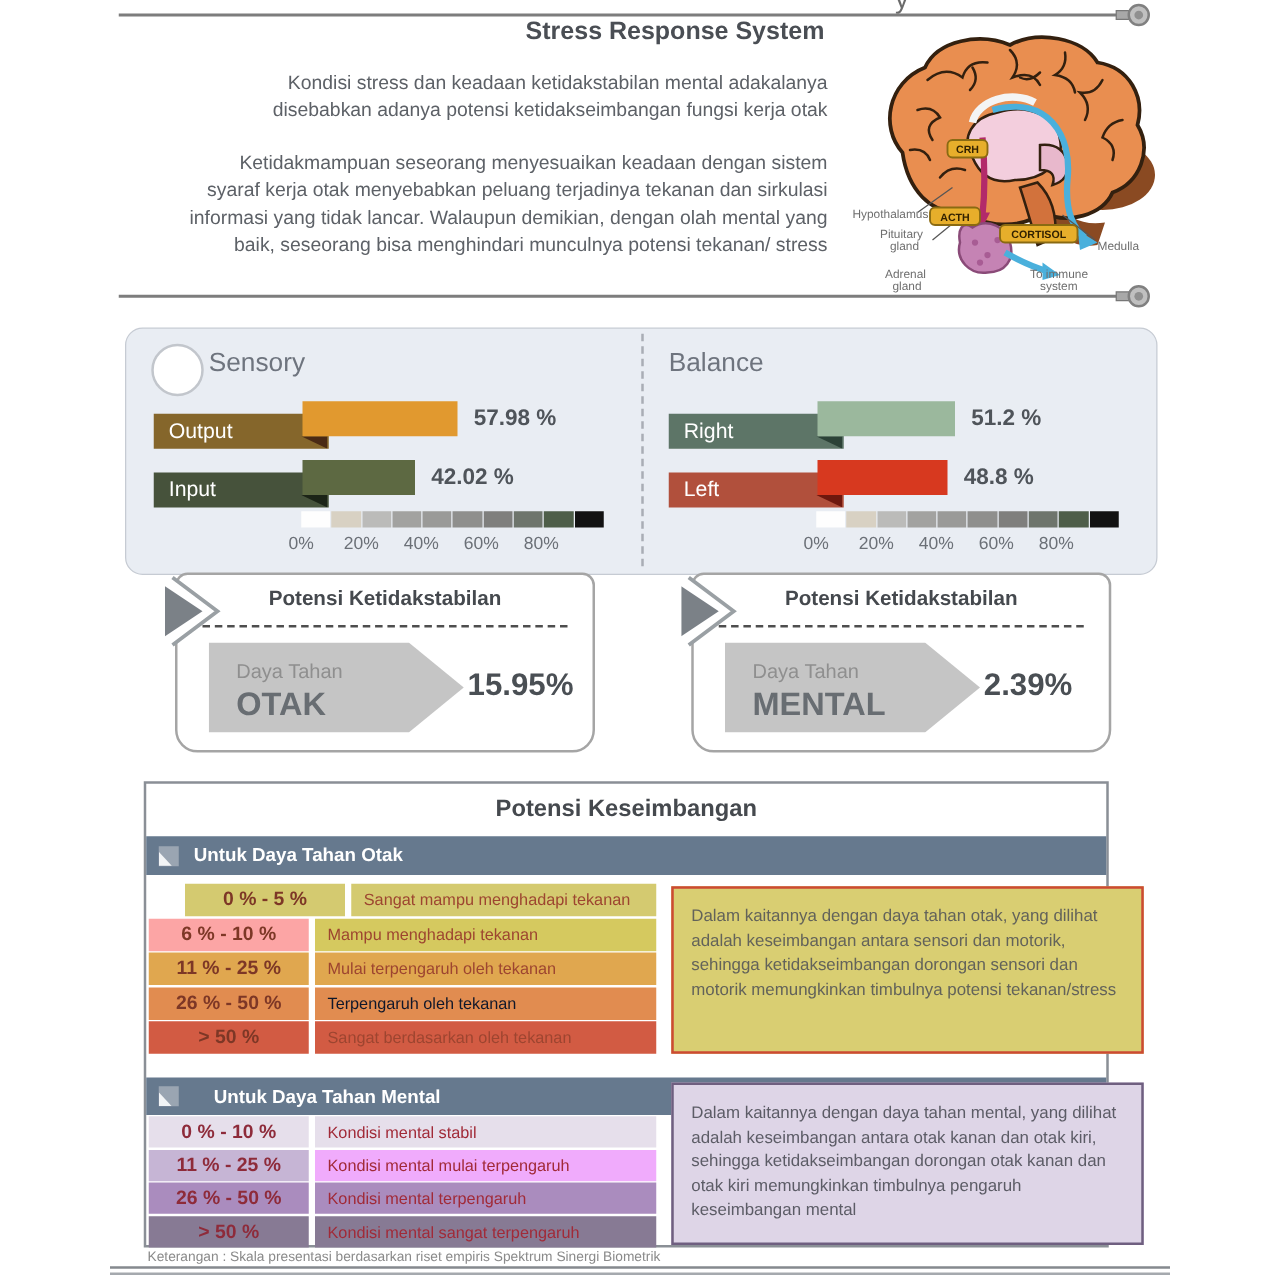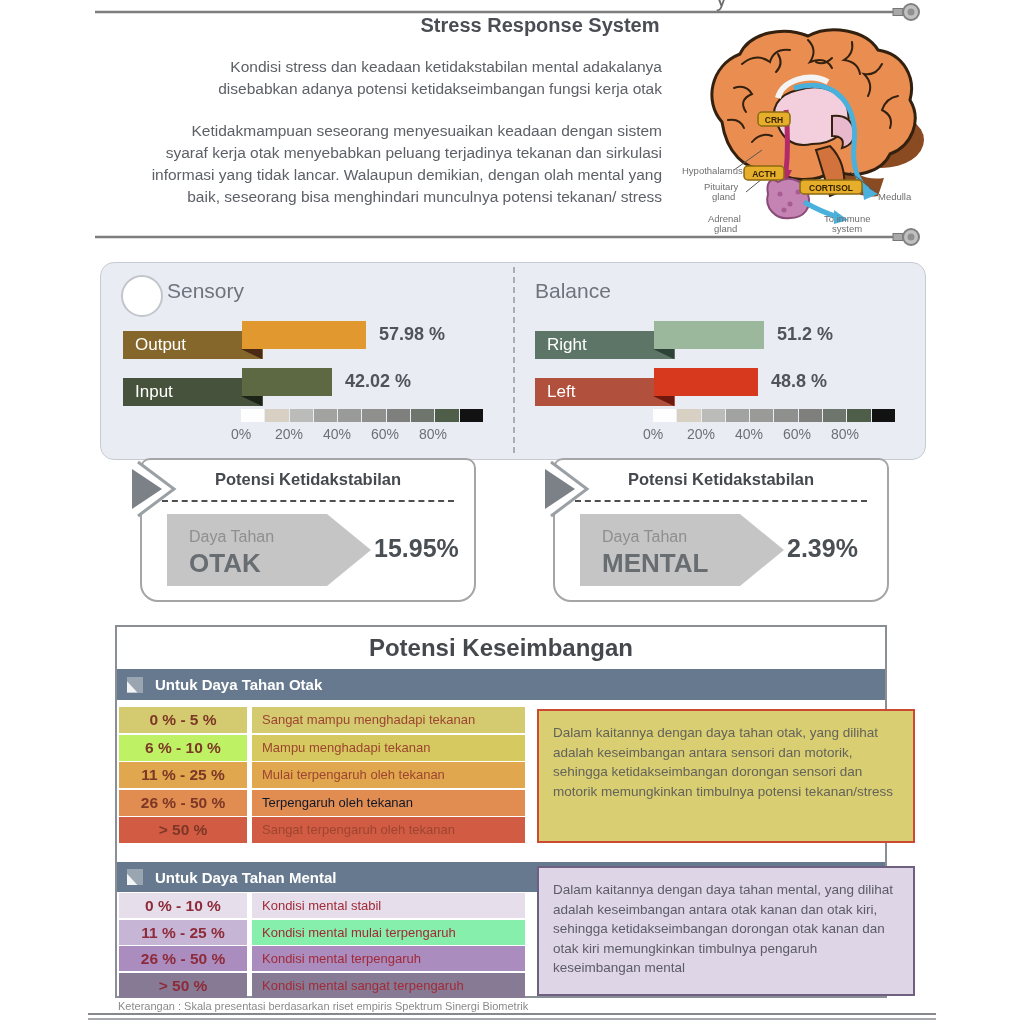--- a/index.html
+++ b/index.html
@@ -31,21 +31,21 @@
             border-radius:10px 10px 18px 18px;}
   .inst-title{position:absolute;left:0;right:0;top:10px;text-align:center;font-size:16.5px;
               font-weight:bold;color:#45494e;}
   .inst-dash{position:absolute;left:20px;right:20px;top:40px;border-top:2px dashed #4e4e4e;}
   .inst-chevron{position:absolute;left:-10px;top:0px;}
   .inst-arrow{position:absolute;left:25px;top:54px;}
   .inst-value{position:absolute;top:74px;font-size:25px;font-weight:bold;color:#4a4f54;}
   
   .kb{left:115px;top:625px;width:772px;height:373px;border:2px solid #8a8f96;box-sizing:border-box;background:#fff;}
   .kb-title{position:absolute;left:0;right:0;top:0;height:42px;line-height:42px;text-align:center;
-            font-size:24px;font-weight:bold;color:#45494e;}
+            font-size:19px;font-weight:bold;color:#45494e;}
   .kb-header{position:absolute;left:0;right:0;background:#66798e;color:#ffffff;font-weight:bold;
              font-size:15px;display:flex;align-items:center;}
   .hdr-icon{width:16px;height:16px;margin-left:10px;margin-right:12px;background:#9aa5b2;
             position:relative;display:inline-block;}
   .hdr-icon::after{content:"";position:absolute;inset:0;background:#f2f4f6;
                    clip-path:polygon(0 30%,65% 100%,0 100%);}
   .k-rows{position:absolute;left:2px;width:410px;}
   .k-row{position:absolute;left:0;width:406px;display:flex;gap:5px;}
   .k-range{width:128px;text-align:center;font-size:15.5px;font-weight:600;}
   .k-desc{flex:1;padding-left:10px;font-size:13px;}
@@ -228,54 +228,54 @@
 
   <div class="abs kb">
     <div class="kb-title">Potensi Keseimbangan</div>
 
     <div class="kb-header" style="top:42px;height:31px;">
       <span class="hdr-icon"></span>
       <span>Untuk Daya Tahan Otak</span>
     </div>
     <div class="k-rows" id="otak-rows" style="top:80px;">
         <div class="k-row" style="top: 0px; height: 26px;">
-          <div class="k-range" style="background: rgb(212, 202, 112); line-height: 26px; color: rgb(125, 55, 38);">0 % - 5 %</div>
+          <div class="k-range" style="background: rgb(212, 202, 112); line-height: 26px; color: rgb(125, 55, 38); margin-left: 29px;">0 % - 5 %</div>
           <div class="k-desc" style="background: rgb(212, 202, 112); line-height: 26px; color: rgb(157, 69, 48);">Sangat mampu menghadapi tekanan</div>
         </div>
         <div class="k-row" style="top: 27.5px; height: 26px;">
-          <div class="k-range" style="background: #bef264; line-height: 26px; color: rgb(125, 55, 38);">6 % - 10 %</div>
+          <div class="k-range" style="background: #fca5a5; line-height: 26px; color: rgb(125, 55, 38);">6 % - 10 %</div>
           <div class="k-desc" style="background: rgb(213, 201, 95); line-height: 26px; color: rgb(157, 69, 48);">Mampu menghadapi tekanan</div>
         </div>
         <div class="k-row" style="top: 55px; height: 26px;">
           <div class="k-range" style="background: rgb(224, 167, 79); line-height: 26px; color: rgb(125, 55, 38);">11 % - 25 %</div>
           <div class="k-desc" style="background: rgb(224, 167, 79); line-height: 26px; color: rgb(157, 69, 48);">Mulai terpengaruh oleh tekanan</div>
         </div>
         <div class="k-row" style="top: 82.5px; height: 26px;">
           <div class="k-range" style="background: rgb(225, 140, 80); line-height: 26px; color: rgb(125, 55, 38);">26 % - 50 %</div>
           <div class="k-desc" style="background: rgb(225, 140, 80); line-height: 26px; color: #0f172a;">Terpengaruh oleh tekanan</div>
         </div>
         <div class="k-row" style="top: 110px; height: 26px;">
           <div class="k-range" style="background: rgb(210, 91, 67); line-height: 26px; color: rgb(125, 55, 38);">&gt; 50 %</div>
-          <div class="k-desc" style="background: rgb(210, 91, 67); line-height: 26px; color: rgb(157, 69, 48);">Sangat terpengaruh oleh tekanan</div>
+          <div class="k-desc" style="background: rgb(210, 91, 67); line-height: 26px; color: rgb(157, 69, 48);">Sangat berdasarkan oleh tekanan</div>
         </div>
       </div>
     <div class="k-note" id="otak-note" style="top: 82px; height: 134px; background: rgb(217, 206, 114); border-color: rgb(204, 74, 51); color: rgb(99, 99, 90);">Dalam kaitannya dengan daya tahan otak, yang dilihat adalah keseimbangan antara sensori dan motorik, sehingga ketidakseimbangan dorongan sensori dan motorik memungkinkan timbulnya potensi tekanan/stress</div>
 
-    <div class="kb-header" style="top:235px;height:30px;">
+    <div class="kb-header" style="top:235px;height:30px;gap:16px;">
       <span class="hdr-icon"></span>
       <span>Untuk Daya Tahan Mental</span>
     </div>
     <div class="k-rows" id="mental-rows" style="top:266px;">
         <div class="k-row" style="top: 0px; height: 25px; border-radius: 10px;">
           <div class="k-range" style="background: rgb(230, 223, 235); line-height: 25px; color: rgb(142, 43, 58);">0 % - 10 %</div>
           <div class="k-desc" style="background: rgb(230, 223, 235); line-height: 25px; color: rgb(161, 42, 56);">Kondisi mental stabil</div>
         </div>
         <div class="k-row" style="top: 26.5px; height: 25px;">
           <div class="k-range" style="background: rgb(198, 181, 213); line-height: 25px; color: rgb(142, 43, 58);">11 % - 25 %</div>
-          <div class="k-desc" style="background: #86efac; line-height: 25px; color: rgb(161, 42, 56);">Kondisi mental mulai terpengaruh</div>
+          <div class="k-desc" style="background: #f0abfc; line-height: 25px; color: rgb(161, 42, 56);">Kondisi mental mulai terpengaruh</div>
         </div>
         <div class="k-row" style="top: 53px; height: 25px;">
           <div class="k-range" style="background: rgb(170, 140, 190); line-height: 25px; color: rgb(142, 43, 58);">26 % - 50 %</div>
           <div class="k-desc" style="background: rgb(170, 140, 190); line-height: 25px; color: rgb(161, 42, 56);">Kondisi mental terpengaruh</div>
         </div>
         <div class="k-row" style="top: 79.5px; height: 25px;">
           <div class="k-range" style="background: rgb(135, 122, 148); line-height: 25px; color: rgb(142, 43, 58);">&gt; 50 %</div>
           <div class="k-desc" style="background: rgb(135, 122, 148); line-height: 25px; color: rgb(161, 42, 56);">Kondisi mental sangat terpengaruh</div>
         </div>
       </div>

